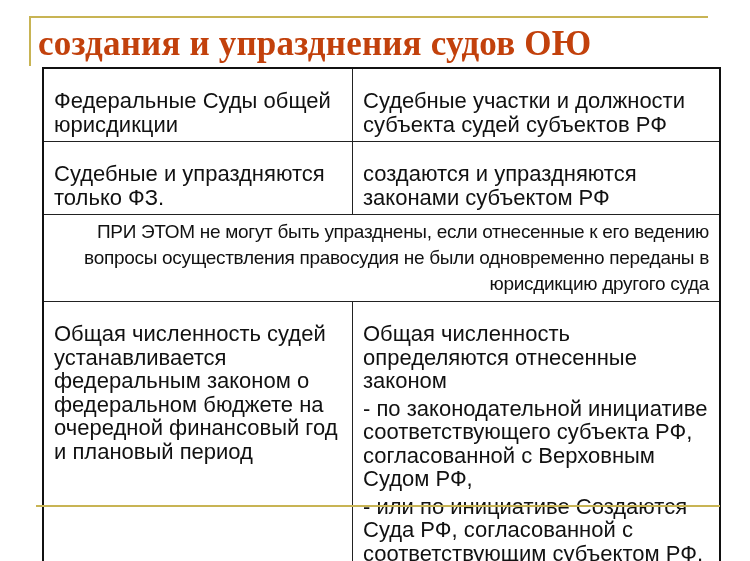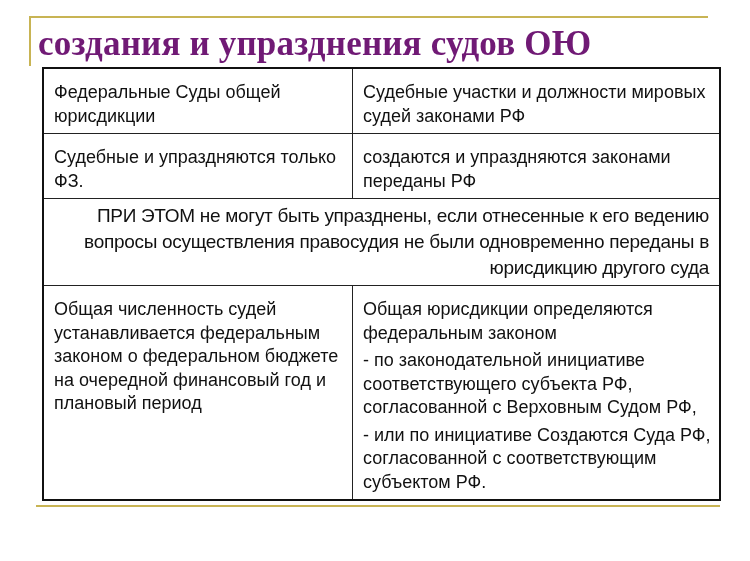--- a/index.html
+++ b/index.html
@@ -12,30 +12,30 @@
     }
     .gold-left {
       position: absolute; left: 29px; top: 16px; width: 2px; height: 50px; background: #c8b454;
     }
     .gold-bottom {
       position: absolute; left: 36px; top: 505px; width: 684px; height: 2px; background: #c8b454;
     }
     .title {
       position: absolute; left: 38px; top: 22px; margin: 0;
       font-family: "Liberation Serif", serif; font-weight: bold; font-size: 35px;
-      color: #701a75; letter-spacing: 0.2px; white-space: nowrap; line-height: 44px;
+      color: #c2410c; letter-spacing: 0.2px; white-space: nowrap; line-height: 44px;
     }
     table {
       position: absolute; left: 42px; top: 67px; width: 679px;
       border-collapse: collapse; border: 2px solid #111;
     }
     td {
       border: 1px solid #222; vertical-align: top;
-      font-size: 18px; line-height: 23.5px; color: #111;
-      padding: 12px 8px 5px 10px;
+      font-size: 22px; line-height: 23.5px; color: #111;
+      padding: 20px 8px 5px 10px;
     }
     td.c1 { width: 290px; }
     td.merged { text-align: right; padding: 4px 10px; font-size: 19px; line-height: 26px; letter-spacing: -0.3px; }
     .para { margin: 0; }
     .para + .para { margin-top: 4px; }
     .r1 td { height: 46px; }
     .r2 td { height: 46px; }
     .r3 td { height: 75px; }
   </style>
 </head>
@@ -43,33 +43,33 @@
 
 <div class="gold-top"></div>
 <div class="gold-left"></div>
 
 <h1 class="title">создания и упразднения судов ОЮ</h1>
 
 <table>
   <tbody>
       <tr class="r1">
     <td class="c1">Федеральные Суды общей юрисдикции</td>
-    <td>Судебные участки и должности мировых судей законами РФ</td>
+    <td>Судебные участки и должности субъекта судей субъектов РФ</td>
   </tr>
   <tr class="r2">
     <td class="c1">Судебные и упраздняются только ФЗ.</td>
-    <td>создаются и упраздняются законами переданы РФ</td>
+    <td>создаются и упраздняются законами субъектом РФ</td>
   </tr>
   <tr class="r3">
     <td class="merged" colspan="2">ПРИ ЭТОМ не могут быть упразднены, если отнесенные к его ведению вопросы осуществления правосудия не были одновременно переданы в юрисдикцию другого суда</td>
   </tr>
   <tr class="r4">
     <td class="c1">Общая численность судей устанавливается федеральным законом о федеральном бюджете на очередной финансовый год и плановый период</td>
     <td>
-      <p class="para">Общая юрисдикции определяются федеральным законом</p>
+      <p class="para">Общая численность определяются отнесенные законом</p>
       <p class="para">- по законодательной инициативе соответствующего субъекта РФ, согласованной с Верховным Судом РФ,</p>
       <p class="para">- или по инициативе Создаются Суда РФ, согласованной с соответствующим субъектом РФ.</p>
     </td>
   </tr>
 </tbody>
   </table>
 
 <div class="gold-bottom"></div>
 
 </body></html>

